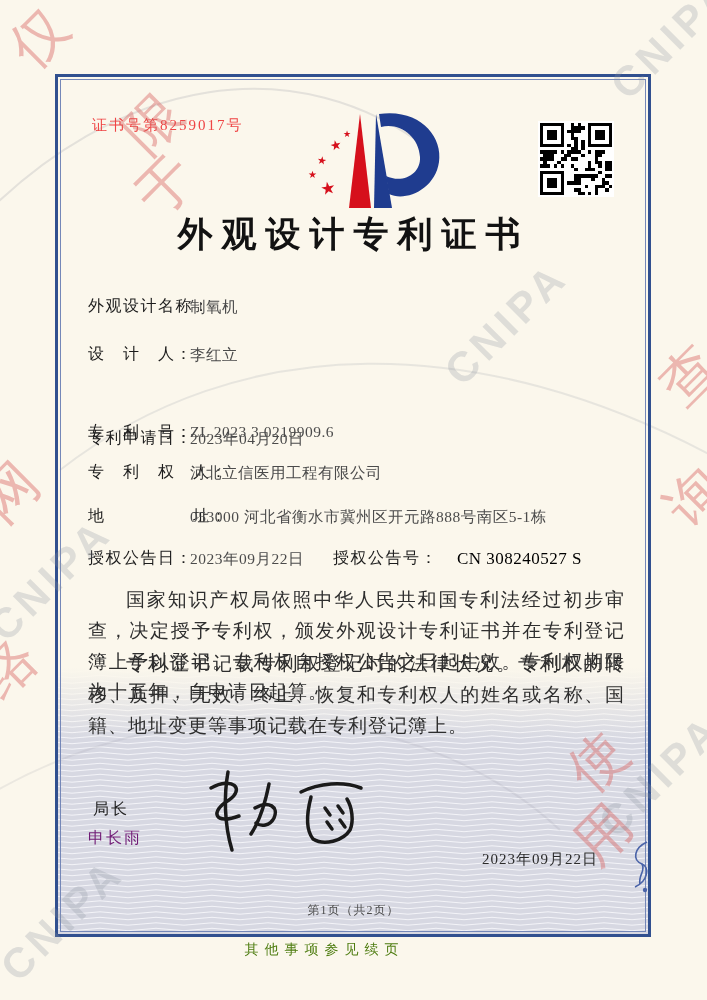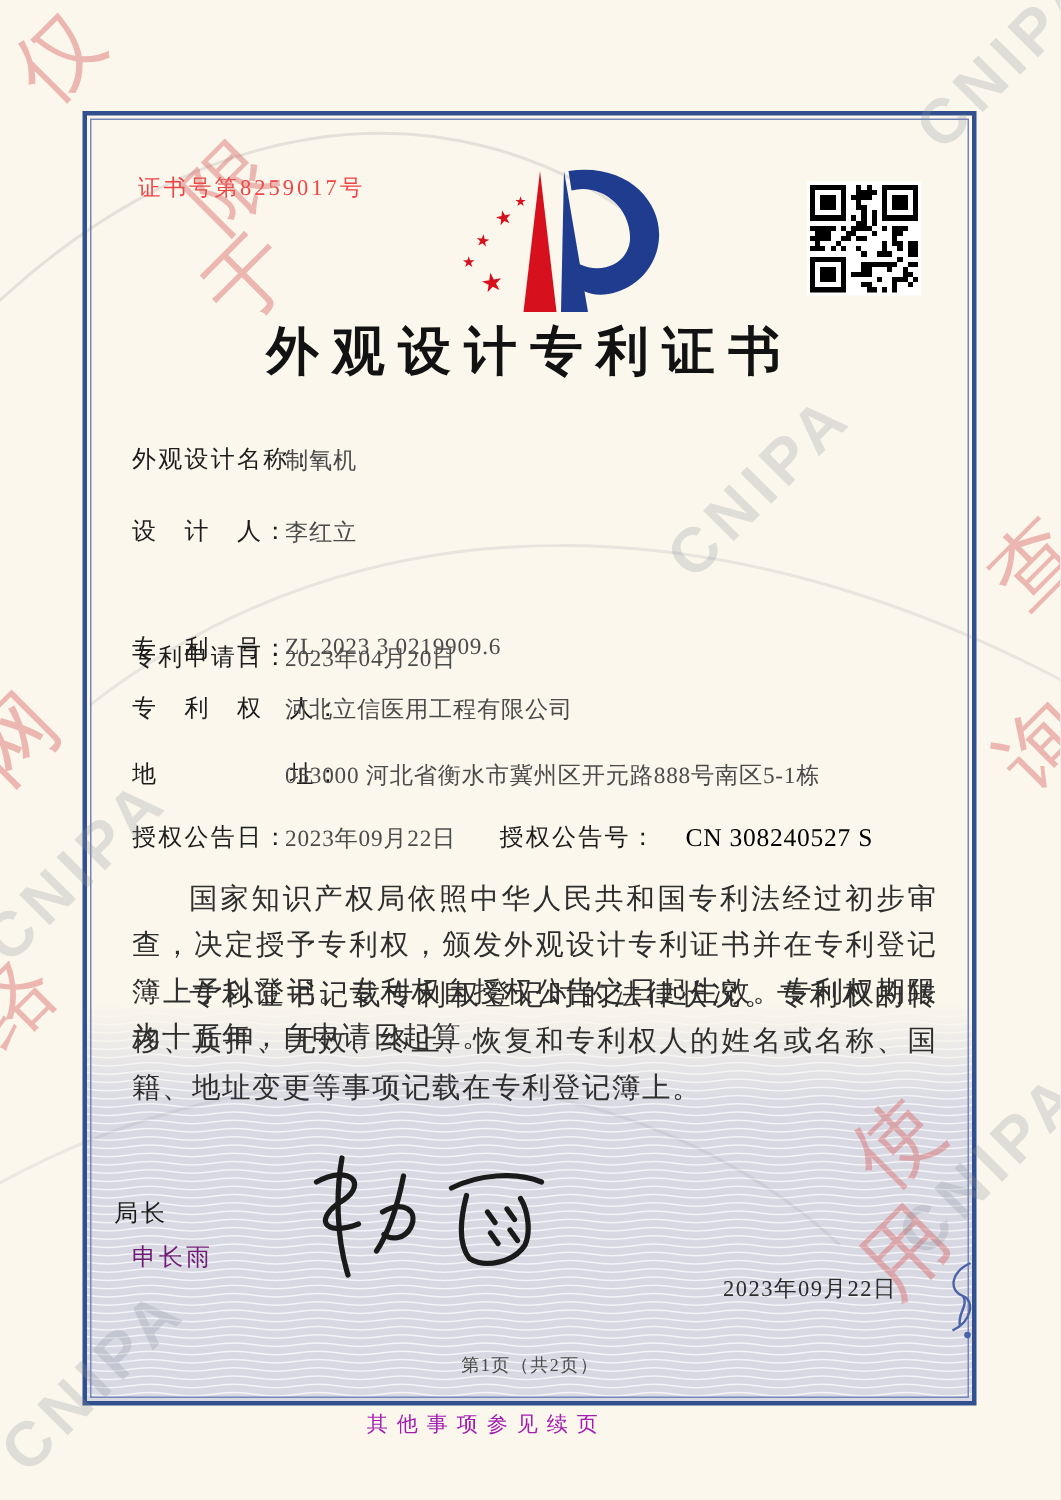--- a/index.html
+++ b/index.html
@@ -23,26 +23,26 @@
   .row .val{position:absolute;left:102px;top:1px;font-size:15.5px;letter-spacing:.5px;color:#4b4b4b;white-space:nowrap;}
   .row .lab2{position:absolute;left:245px;top:0;font-family:Liberation Serif, serif;}
   .row .val2{position:absolute;left:369px;top:1px;font-size:17px;letter-spacing:.5px;color:#000000;white-space:nowrap;}
   .r-name{top:296px;} .r-designer{top:344px;} .r-patno{top:386px;margin-top:36px;} .r-filing{top:428px;}
   .r-patentee{top:447px;margin-top:15px;} .r-addr{top:506px;} .r-grant{top:548px;}
   
   .para{position:absolute;left:88px;width:537px;font-size:19px;line-height:1.62;color:#2e2e2e;
         text-indent:2em;text-align:justify;letter-spacing:1px;z-index:2;}
   .p1{top:585px;} .p2{top:649px;}
   
-  .sig-title{position:absolute;left:76px;top:799px;font-size:16px;color:#1c1c1c;letter-spacing:2px;z-index:2;}
+  .sig-title{position:absolute;left:93px;top:799px;font-size:16px;color:#1c1c1c;letter-spacing:2px;z-index:2;}
   .sig-name{position:absolute;left:88px;top:828px;font-size:16px;color:#701a75;letter-spacing:2px;z-index:2;}
   .sig-hand{position:absolute;left:195px;top:764px;z-index:2;}
   .issue-date{position:absolute;left:482px;top:850px;font-size:15px;color:#2b2b2b;letter-spacing:1px;z-index:2;}
   .page-num{position:absolute;left:0;top:902px;width:707px;text-align:center;font-size:12px;color:#4a4a4a;letter-spacing:1px;z-index:2;}
-  .cont-note{position:absolute;left:0;top:941px;width:649px;text-align:center;font-size:14px;color:#a21caf;letter-spacing:6px;z-index:2;}
+  .cont-note{position:absolute;left:0;top:941px;width:649px;text-align:center;font-size:14px;color:#4d7c0f;letter-spacing:6px;z-index:2;}
   .flourish{position:absolute;left:629px;top:840px;z-index:3;}
   
   .wm-layer{position:absolute;left:0;top:0;width:707px;height:1000px;z-index:4;pointer-events:none;overflow:hidden;}
   .wm-red{position:absolute;font-size:56px;color:rgba(214,96,92,.42);transform:rotate(-45deg);
           font-family:"Liberation Serif","DejaVu Serif",serif;}
   .wm-grey{position:absolute;font-size:42px;font-weight:bold;letter-spacing:5px;color:rgba(140,145,160,.26);
            transform:rotate(-45deg);font-family:"Liberation Sans","DejaVu Sans",sans-serif;}
   .arcs{position:absolute;left:0;top:0;z-index:1;pointer-events:none;}
 </style>
 </head>

